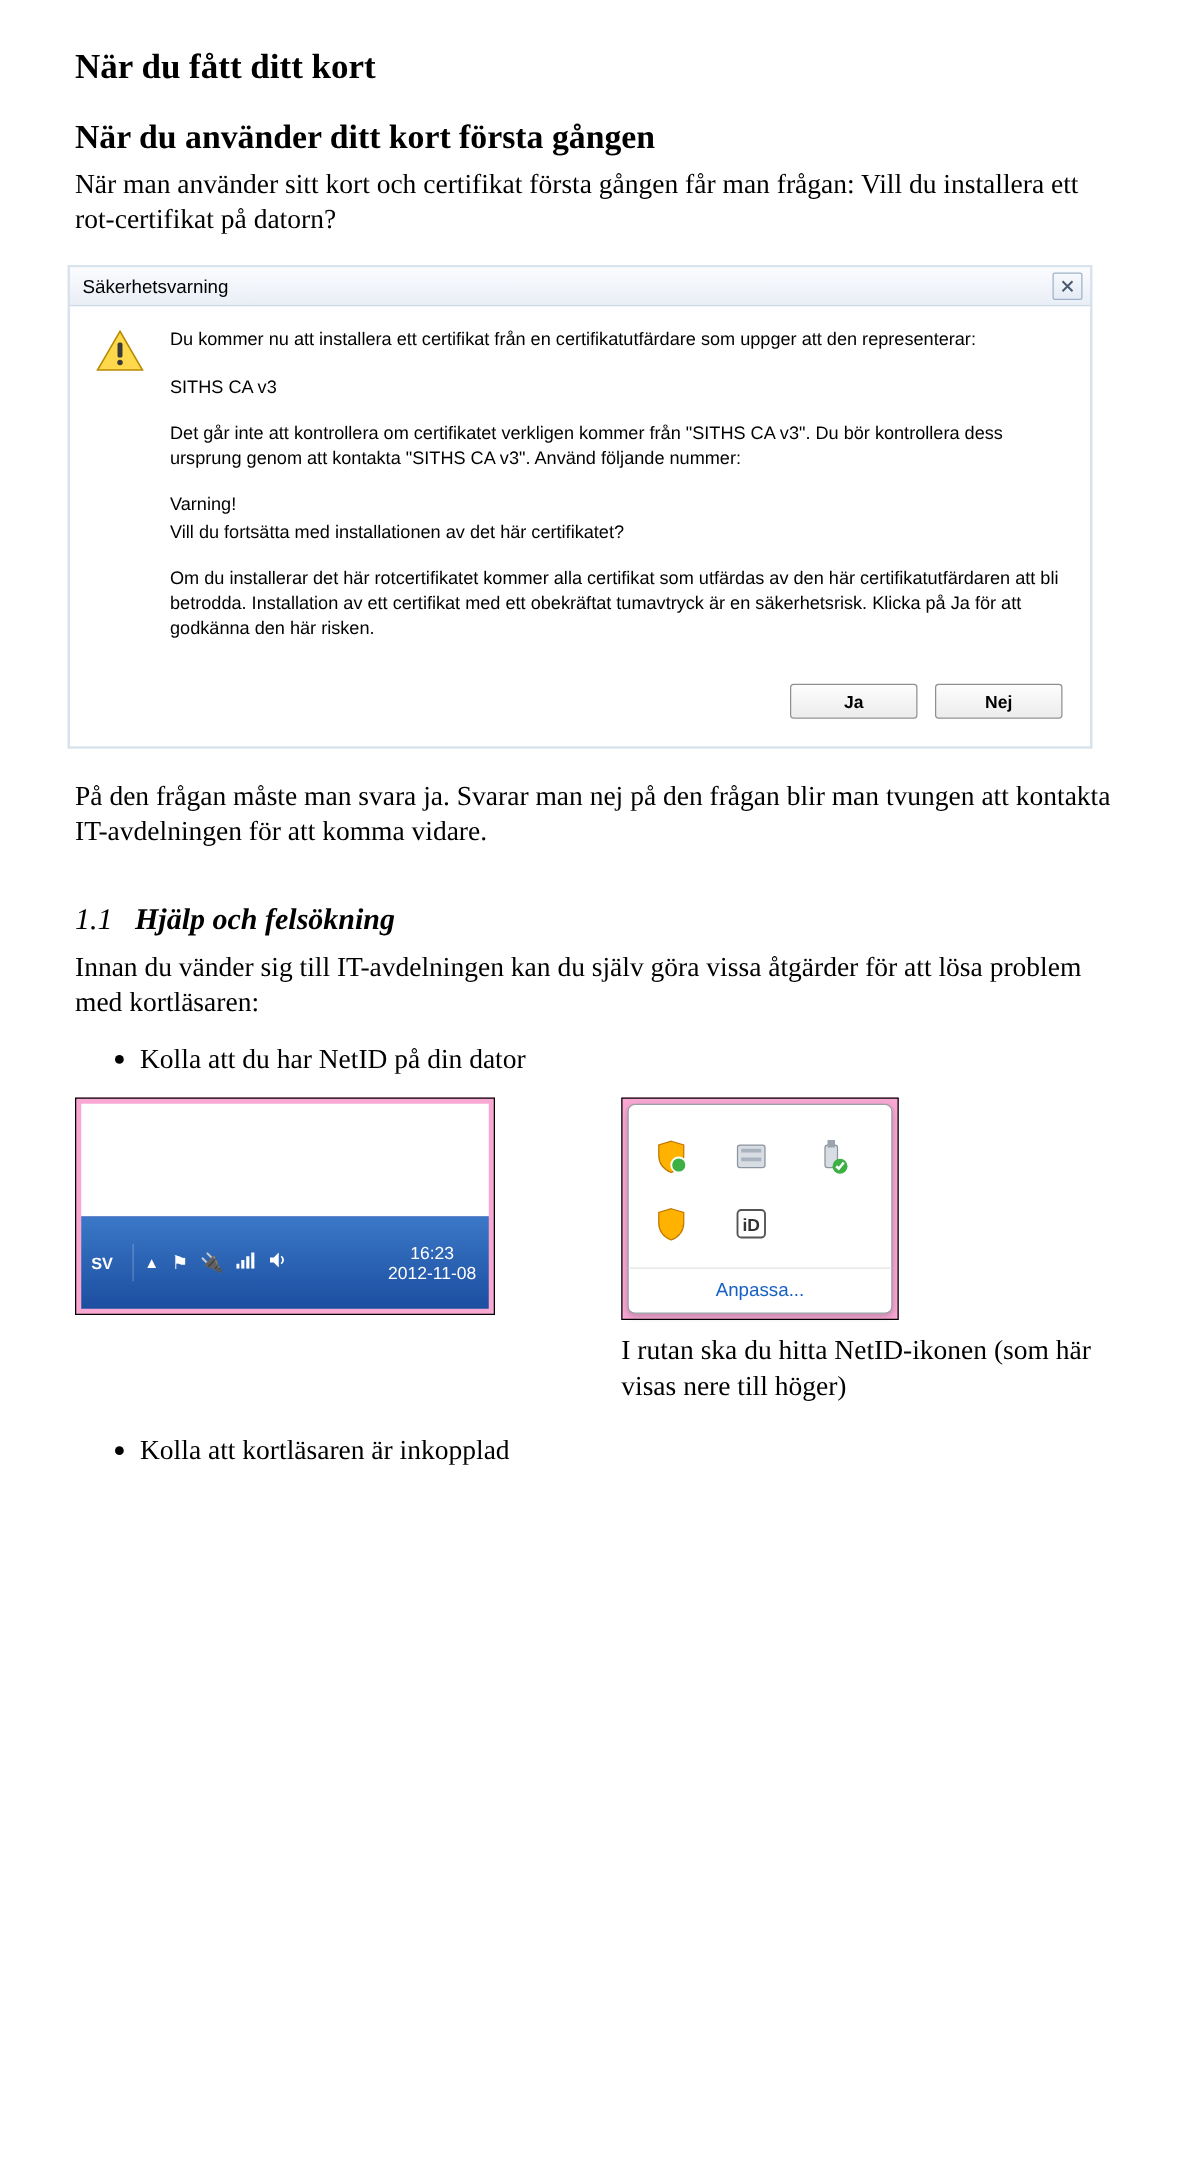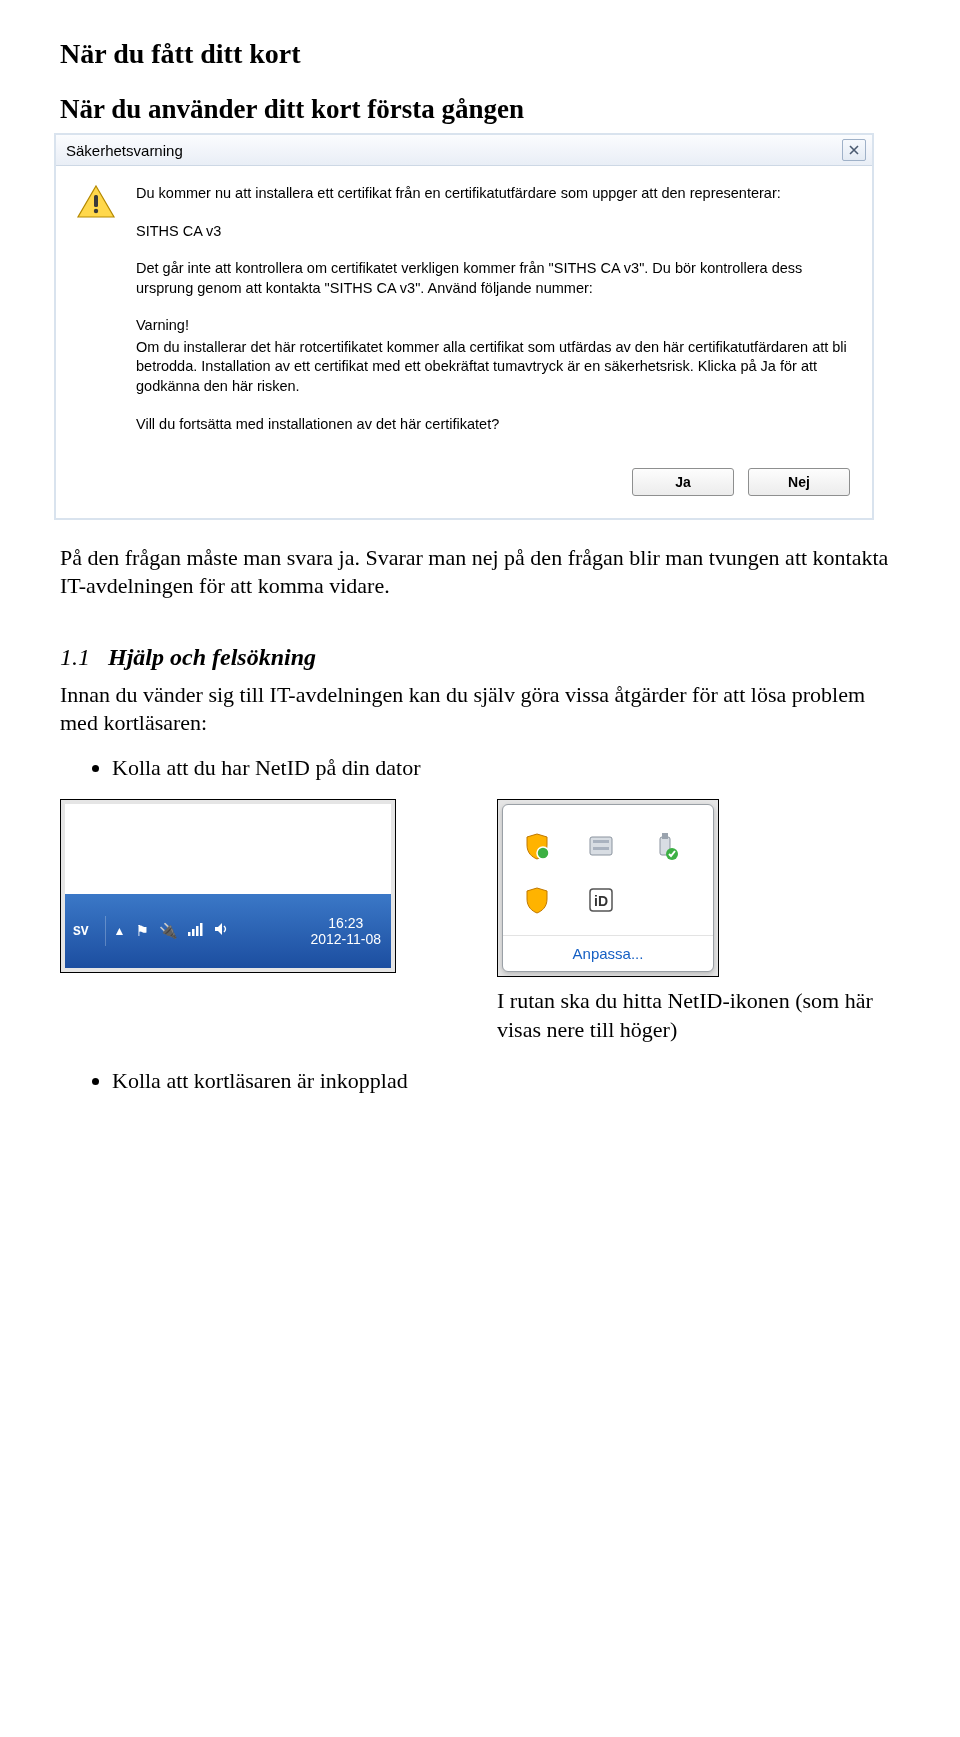--- a/index.html
+++ b/index.html
@@ -26,25 +26,25 @@
   .warn-col{width:60px;flex:0 0 60px;}
   .warn-icon{width:40px;height:36px;}
   .msg-col{flex:1;line-height:1.35;}
   .msg-col p{margin:0 0 18px 0;font-family:inherit;font-size:inherit;line-height:inherit;}
   .dlg-btns{display:flex;justify-content:flex-end;gap:14px;padding:8px 22px 22px 22px;}
   .winbtn{min-width:100px;height:26px;font-family:'Segoe UI',Tahoma,sans-serif;font-size:14px;color:#000;background:linear-gradient(#fdfdfd,#ececec);border:1px solid #8e8f8f;border-radius:3px;display:flex;align-items:center;justify-content:center;font-weight:bold;}
 
   
   .row2{display:flex;gap:34px;margin:14px 0 6px 0;align-items:flex-start;}
   .col{flex:1;}
-  .imgbox{border:1px solid #000;padding:4px;background:#e5e5e5;display:inline-block;}
+  .imgbox{border:1px solid #000;padding:4px;background:#f9a8d4;display:inline-block;}
 
   
   .taskbar{background:linear-gradient(#3b78c7,#1c4ea0);width:326px;height:74px;position:relative;display:flex;align-items:center;padding:0 10px 0 8px;box-sizing:border-box;}
-  .taskbar .lang{color:#fff;font-family:Liberation Mono, monospace;font-size:13px;font-weight:bold;margin-right:10px;}
+  .taskbar .lang{color:#fff;font-family:Liberation Sans, sans-serif;font-size:13px;font-weight:bold;margin-right:10px;}
   .taskbar .sep{width:1px;height:30px;background:rgba(255,255,255,0.25);margin:0 6px;}
   .tb-icons{display:flex;align-items:center;gap:10px;margin-left:2px;}
   .tb-icons span{color:#fff;font-size:15px;}
   .tb-time{margin-left:auto;text-align:center;color:#fff;font-family:'Segoe UI',Tahoma,sans-serif;font-size:14px;line-height:1.2;}
 
   
   .tray{width:210px;background:#fff;border:1px solid #9aa0a6;border-radius:6px;box-shadow:0 2px 5px rgba(0,0,0,0.2);}
   .tray-body{padding:22px 18px 10px 18px;display:grid;grid-template-columns:repeat(3,44px);grid-auto-rows:44px;gap:10px 20px;justify-content:center;align-items:center;}
   .tray-body .ic img,.tray-body .ic svg{width:30px;height:30px;}
   .tray-foot{border-top:1px solid #e3e3e3;padding:9px 0;text-align:center;font-family:'Segoe UI',Tahoma,sans-serif;font-size:15px;color:#1660c4;}
@@ -53,20 +53,21 @@
 </style>
 </head>
 <body>
 
 <div class="page">
 
   <h1>När du fått ditt kort</h1>
 
   <h2>När du använder ditt kort första gången</h2>
 
+  <p class="intro">När man använder sitt kort och certifikat första gången får man frågan: Vill du installera ett rot-certifikat på datorn?</p>
 
   <div class="dlg">
     <div class="dlg-outer">
       <div class="dlg-title">
         <span>Säkerhetsvarning</span>
         <span class="spacer"></span>
         <span class="dlg-x">
           <svg viewBox="0 0 10 10">
               <path d="M1 1 L9 9 M9 1 L1 9" stroke="#4a5a70" stroke-width="1.6" fill="none"></path>
             </svg>
@@ -78,22 +79,22 @@
             <polygon points="20,2 38,33 2,33" fill="#ffd84c" stroke="#b58900" stroke-width="1.2"></polygon>
             <rect x="18" y="11" width="4" height="12" rx="1.5" fill="#3a3a3a"></rect>
             <circle cx="20" cy="27" r="2.2" fill="#3a3a3a"></circle>
           </svg>
         </div>
         <div class="msg-col">
           <p>Du kommer nu att installera ett certifikat från en certifikatutfärdare som uppger att den representerar:</p>
           <p>SITHS CA v3</p>
           <p>Det går inte att kontrollera om certifikatet verkligen kommer från "SITHS CA v3". Du bör kontrollera dess ursprung genom att kontakta "SITHS CA v3". Använd följande nummer:</p>
           <p style="margin-bottom:2px;">Varning!</p>
+          <p>Vill du fortsätta med installationen av det här certifikatet?</p>
           <p>Om du installerar det här rotcertifikatet kommer alla certifikat som utfärdas av den här certifikatutfärdaren att bli betrodda. Installation av ett certifikat med ett obekräftat tumavtryck är en säkerhetsrisk. Klicka på Ja för att godkänna den här risken.</p>
-          <p>Vill du fortsätta med installationen av det här certifikatet?</p>
         </div>
       </div>
       <div class="dlg-btns">
         <div class="winbtn">Ja</div>
         <div class="winbtn">Nej</div>
       </div>
     </div>
   </div>
 
   <p>På den frågan måste man svara ja. Svarar man nej på den frågan blir man tvungen att kontakta IT-avdelningen för att komma vidare.</p>

